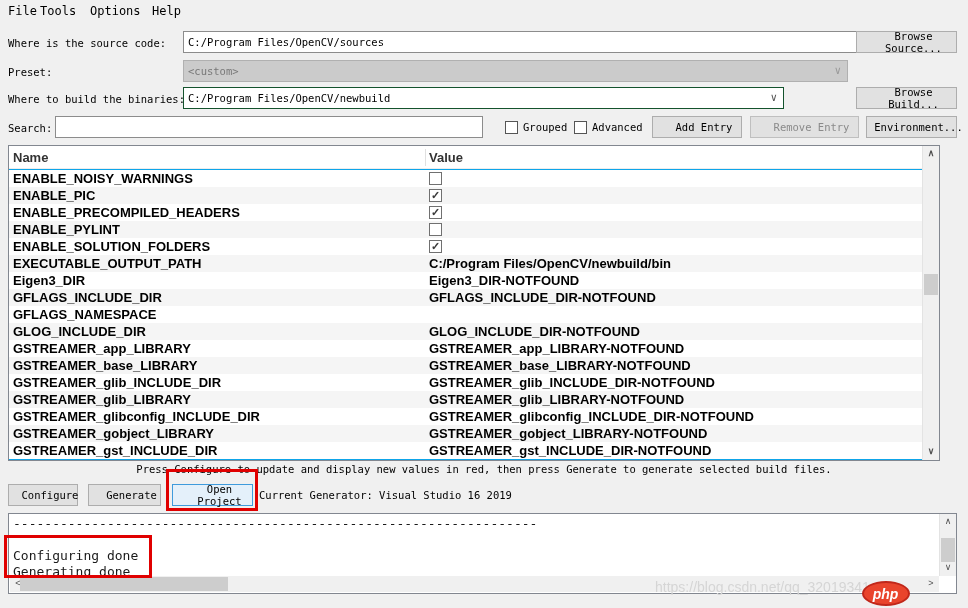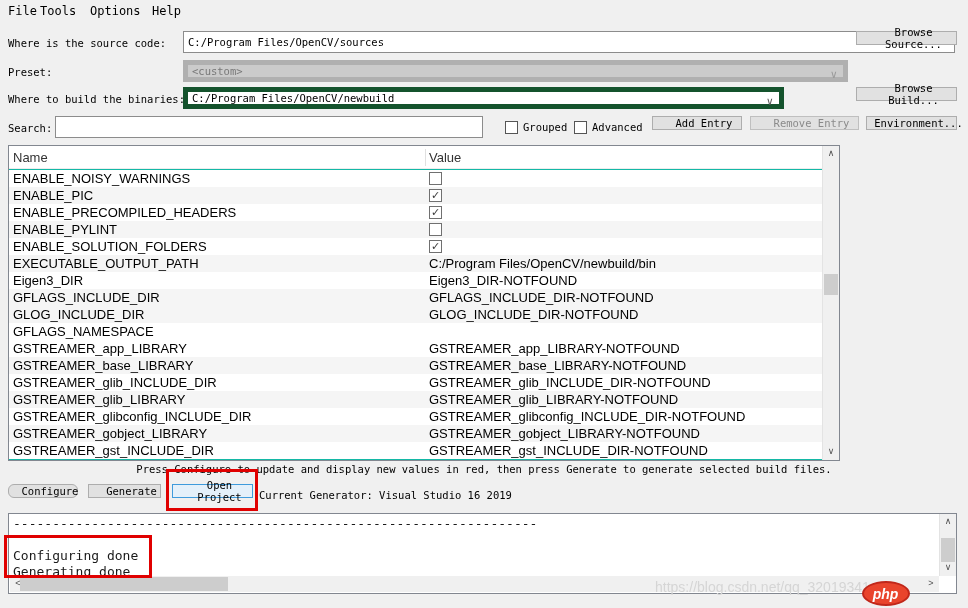--- a/index.html
+++ b/index.html
@@ -9,37 +9,37 @@
 
   
   .menubar { position:absolute; left:0; top:0; width:100%; height:24px; background:#f0f0f0; }
   .menu-item { position:absolute; top:4px; font-family:"DejaVu Sans Mono", monospace; font-size:12px; color:#000; cursor:default; }
 
   
   .fld-label { position:absolute; font-family:"DejaVu Sans Mono", monospace; font-size:10.5px; color:#000; letter-spacing:0;text-align:right; }
 
   
   .text-input { position:absolute; height:22px; background:#fff; border:1px solid #8c8c8c; font-family:"DejaVu Sans Mono", monospace; font-size:10.5px; color:#000; padding:0 4px; outline:none; }
-  .combo { position:absolute; height:22px; border:5px solid #14532d; background:#fff; font-family:"DejaVu Sans Mono", monospace; font-size:10.5px; color:#000; display:flex; align-items:center; padding:0 4px; }
+  .combo { position:absolute; height:22px; border:1px solid #14532d; background:#fff; font-family:"DejaVu Sans Mono", monospace; font-size:10.5px; color:#000; display:flex; align-items:center; padding:0 4px; }
   .combo.disabled { background:#cbcbcb; color:#787878; border-color:#b0b0b0; }
   .combo .chev { position:absolute; right:6px; top:3px; font-size:11px; color:#555; }
   .combo.disabled .chev { color:#9a9a9a; }
 
   
-  .btn { position:absolute; height:14px; background:#e1e1e1; border:1px solid #adadad; font-family:"DejaVu Sans Mono", monospace; font-size:10.5px; color:#000; display:flex; align-items:center; justify-content:center; cursor:pointer;padding-left:14px; }
+  .btn { position:absolute; height:22px; background:#e1e1e1; border:1px solid #adadad; font-family:"DejaVu Sans Mono", monospace; font-size:10.5px; color:#000; display:flex; align-items:center; justify-content:center; cursor:pointer;padding-left:14px; }
   .btn.disabled { color:#8a8a8a; border-color:#bfbfbf; }
   .btn.highlight { background:#e4f0fa; border:1px solid #3f9bdc; }
 
   
   .chk-group { position:absolute; display:flex; align-items:center; gap:5px; height:22px; }
   .chk-box { width:13px; height:13px; background:#fff; border:1px solid #555; display:inline-block; }
   .chk-label { font-family:"DejaVu Sans Mono", monospace; font-size:10.5px; color:#000; }
 
   
-  .var-table { position:absolute; left:8px; top:145px; width:832px; height:316px; background:#14b8a6; border:1px solid #828790; overflow:hidden; }
+  .var-table { position:absolute; left:8px; top:145px; width:932px; height:316px; background:#0ea5e9; border:1px solid #828790; overflow:hidden;font-weight:bold; }
   .tbl-header { position:relative; height:23px; background:#fff; border-bottom:1px solid #ededed; }
   .tbl-header .hdr-name { position:absolute; left:4px; top:4px; font-size:13px; color:#333; }
   .tbl-header .hdr-value { position:absolute; left:420px; top:4px; font-size:13px; color:#333; }
   .hdr-sep { position:absolute; left:416px; top:3px; width:1px; height:17px; background:#e0e0e0; }
   .tbl-rows { position:absolute; left:0; top:24px; right:17px; bottom:0; overflow:hidden; }
   .tbl-row { position:relative; height:17px; line-height:17px; font-size:13px; color:#000; white-space:nowrap; }
   .tbl-row.odd { background:#ffffff; }
   .tbl-row.even { background:#f5f5f5; }
   .cell-name { position:absolute; left:4px; top:0; }
   .cell-value { position:absolute; left:420px; top:0; }
@@ -152,27 +152,27 @@
           <span class="cell-value">C:/Program Files/OpenCV/newbuild/bin</span>
         </div>
         <div class="tbl-row odd">
           <span class="cell-name">Eigen3_DIR</span>
           <span class="cell-value">Eigen3_DIR-NOTFOUND</span>
         </div>
         <div class="tbl-row even">
           <span class="cell-name">GFLAGS_INCLUDE_DIR</span>
           <span class="cell-value">GFLAGS_INCLUDE_DIR-NOTFOUND</span>
         </div>
+        <div class="tbl-row odd">
+          <span class="cell-name">GFLAGS_NAMESPACE</span>
+          <span class="cell-value"></span>
+        </div>
         <div class="tbl-row even">
           <span class="cell-name">GLOG_INCLUDE_DIR</span>
           <span class="cell-value">GLOG_INCLUDE_DIR-NOTFOUND</span>
-        </div>
-        <div class="tbl-row odd">
-          <span class="cell-name">GFLAGS_NAMESPACE</span>
-          <span class="cell-value"></span>
         </div>
         <div class="tbl-row odd">
           <span class="cell-name">GSTREAMER_app_LIBRARY</span>
           <span class="cell-value">GSTREAMER_app_LIBRARY-NOTFOUND</span>
         </div>
         <div class="tbl-row even">
           <span class="cell-name">GSTREAMER_base_LIBRARY</span>
           <span class="cell-value">GSTREAMER_base_LIBRARY-NOTFOUND</span>
         </div>
         <div class="tbl-row odd">
@@ -198,21 +198,21 @@
       </div>
     <div class="vscroll">
       <span class="arr up">∧</span>
       <span class="thumb" style="top:128px; height:21px;"></span>
       <span class="arr down">∨</span>
     </div>
   </div>
 
   <div class="status-line">Press Configure to update and display new values in red, then press Generate to generate selected build files.</div>
 
-  <button class="btn" style="left:8px; top:484px; width:70px;border-radius:6px;">Configure</button>
+  <button class="btn" style="left:8px; top:484px; width:70px;">Configure</button>
   <button class="btn" style="left:88px; top:484px; width:73px;">Generate</button>
   <button class="btn highlight" style="left:172px; top:484px; width:81px;">Open Project</button>
   <span class="gen-label" style="left:259px;">Current Generator: Visual Studio 16 2019</span>
 
   <div class="output-box">
     <div class="out-lines">
         <div class="out-line">-------------------------------------------------------------------</div>
         <div class="out-line">&nbsp;</div>
         <div class="out-line">Configuring done</div>
         <div class="out-line">Generating done</div>

